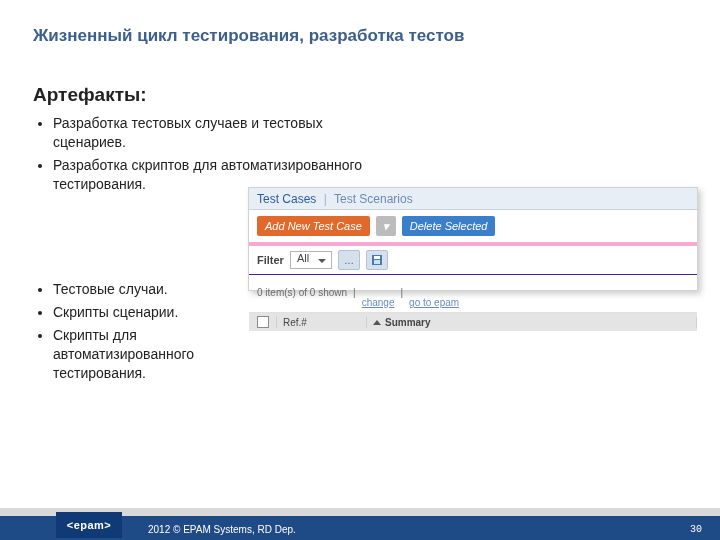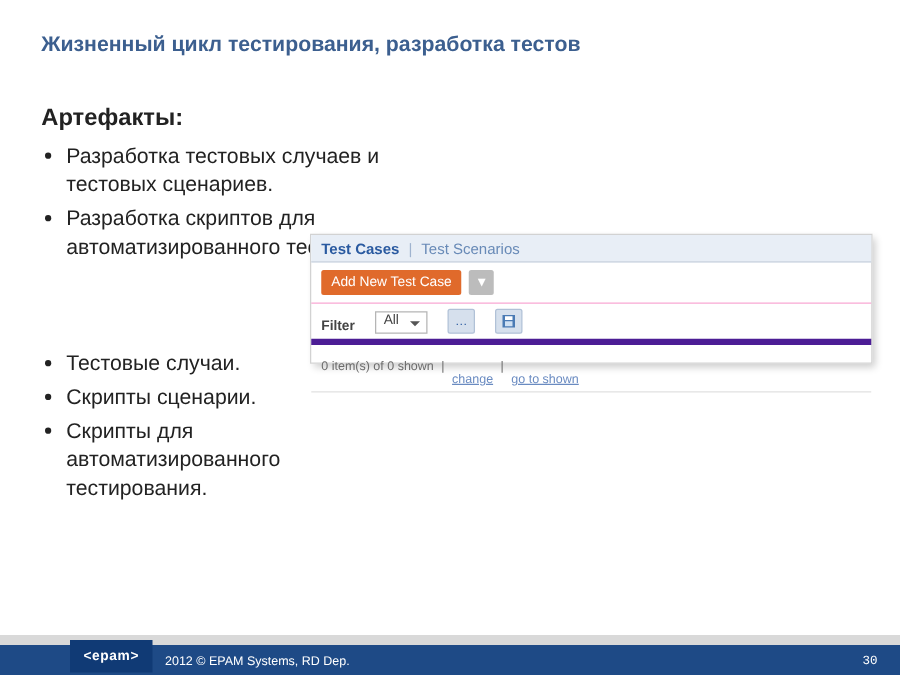--- a/index.html
+++ b/index.html
@@ -11,50 +11,50 @@
     --blue-btn:#3b7ec9;
     --gray-light:#ececec;
     --gray-mid:#b9b9b9;
     --gray-text:#6c6c6c;
   }
   *{box-sizing:border-box;font-family:Arial,Helvetica,sans-serif;}
   body{margin:0;background:#fff;width:720px;height:540px;position:relative;}
   .slide-title{position:absolute;left:33px;top:26px;font-size:17px;font-weight:bold;color:var(--title-blue);}
   .section-h{font-size:19px;font-weight:bold;color:#222;}
   .section-actions{position:absolute;left:33px;top:84px;}
-  .list{margin:8px 0 0 0;padding-left:20px;font-size:17px;color:#222;line-height:1.35;max-width:340px;}
+  .list{margin:8px 0 0 0;padding-left:20px;font-size:14px;color:#222;line-height:1.35;max-width:340px;}
   .list li{margin-bottom:4px;}
   .section-artifacts{position:absolute;left:33px;top:272px;}
   
   .panel{position:absolute;left:248px;top:187px;width:450px;height:104px;border:1px solid #d2d2d2;background:#fff;box-shadow:3px 3px 6px rgba(0,0,0,0.2);}
   .tabs{background:#e8eef6;border-bottom:1px solid #c9d2de;padding:4px 8px 3px;font-size:12px;color:#2a5aa0;}
-  .tab-active{font-weight:bold;color:#2a5aa0;}
+  .tab-active{font-weight:normal;color:#2a5aa0;}
   .tab-inactive{color:#688ab7;}
   .tab-sep{color:#9fb3cf;margin:0 4px;}
-  .toolbar{padding:6px 8px;display:flex;gap:6px;align-items:flex-start;border-bottom:1px solid #f9a8d4;}
+  .toolbar{padding:6px 8px;display:flex;gap:6px;align-items:flex-start;border-bottom:4px solid #f9a8d4;font-style:italic;}
   .btn{height:20px;line-height:20px;font-size:11px;color:#fff;border-radius:2px;padding:0 8px;display:inline-flex;align-items:center;}
   .btn-orange{background:var(--orange);}
   .btn-blue{background:var(--blue-btn);}
   .btn-gray{background:#bcbcbc;width:20px;justify-content:center;font-weight:bold;}
   .sq-btn{width:22px;height:20px;background:#d6e0ed;border:1px solid #b1c1d7;border-radius:2px;display:inline-flex;align-items:center;justify-content:center;font-size:10px;color:#2a5aa0;}
-  .filter-row{display:flex;align-items:flex-end;gap:16px;padding:4px 8px;font-size:11px;color:#444;border-bottom:5px solid #4c1d95;}
+  .filter-row{display:flex;align-items:center;gap:6px;padding:4px 8px;font-size:11px;color:#444;border-bottom:1px solid #4c1d95;}
   .filter-label{font-weight:bold;}
   .select{height:18px;background:#fff;border:1px solid #b5b5b5;font-size:11px;padding:0 20px 0 6px;position:relative;width:42px;}
   .select::after{content:"";position:absolute;right:5px;top:7px;border-left:4px solid transparent;border-right:4px solid transparent;border-top:4px solid #555;}
   .status-row{display:flex;align-items:center;gap:6px;padding:2px 8px 4px;font-size:10px;color:var(--gray-text);border-bottom:1px solid #e1e1e1;}
   .status-link{color:#6a8bc1;text-decoration:underline;margin-top:20px;}
   .header-row{display:flex;background:#e4e4e4;height:18px;align-items:center;font-size:10px;color:#444;}
   .hcell{border-right:1px solid #cfcfcf;padding:0 6px;display:flex;align-items:center;gap:4px;}
   .chk{width:12px;height:12px;border:1px solid #8a8a8a;background:#fff;}
   .tri-up{width:0;height:0;border-left:4px solid transparent;border-right:4px solid transparent;border-bottom:5px solid #555;}
   
   .footer{position:absolute;left:0;bottom:0;width:720px;height:24px;background:var(--footer-blue);}
   .footer-light{position:absolute;left:0;bottom:24px;width:720px;height:8px;background:#d9d9d9;}
   .epam-badge{position:absolute;left:56px;bottom:2px;width:66px;height:26px;background:var(--badge-navy);color:#fff;font-size:11px;font-weight:bold;display:flex;align-items:center;justify-content:center;letter-spacing:0.5px;text-align:center;}
-  .footer-text{position:absolute;left:132px;bottom:5px;color:#fff;font-size:10px;}
+  .footer-text{position:absolute;left:148px;bottom:5px;color:#fff;font-size:10px;}
   .page-num{position:absolute;right:18px;bottom:5px;color:#fff;font-size:10px;font-family:Liberation Mono, monospace;}
 </style>
 </head>
 <body>
 
 <div class="slide-title">Жизненный цикл тестирования, разработка тестов</div>
 
 <div class="section-actions">
   <div class="section-h">Артефакты:</div>
   <ul class="list">
@@ -73,39 +73,52 @@
 
 <div class="panel">
   <div class="tabs">
     <span class="tab-active">Test Cases</span>
     <span class="tab-sep">|</span>
     <span class="tab-inactive">Test Scenarios</span>
   </div>
   <div class="toolbar">
     <span class="btn btn-orange">Add New Test Case</span>
     <span class="btn btn-gray">▾</span>
+    <span class="btn btn-blue">Delete Selected</span>
   </div>
   <div class="filter-row">
     <span class="filter-label">Filter</span>
     <span class="select">All</span>
     <span class="sq-btn">…</span>
     <span class="sq-btn">
       <svg width="12" height="12" viewBox="0 0 12 12">
           <rect x="1" y="1" width="10" height="10" fill="#4a7ab4"></rect>
           <rect x="3" y="2" width="6" height="3" fill="#fff"></rect>
           <rect x="3" y="6" width="6" height="4" fill="#cfe0f3"></rect>
         </svg>
     </span>
   </div>
   <div class="status-row">
     <span>0 item(s) of 0 shown</span>
     <span>|</span>
     <span class="status-link">change</span>
     <span>|</span>
-    <span class="status-link">go to shown</span>
+    <span class="status-link">go to epam</span>
+  </div>
+  <div class="header-row">
+    <div class="hcell" style="width:28px;justify-content:center">
+      <span class="chk"></span>
+    </div>
+    <div class="hcell" style="width:90px">
+      <span>Ref.#</span>
+    </div>
+    <div class="hcell" style="flex:1">
+      <span class="tri-up"></span>
+      <span style="font-weight:bold">Summary</span>
+    </div>
   </div>
 </div>
 
 <div class="footer-light"></div>
 <div class="footer"></div>
 <div class="epam-badge">&lt;epam&gt;</div>
 <div class="footer-text">2012 © EPAM Systems, RD Dep.</div>
 <div class="page-num">30</div>
 
 </body></html>

